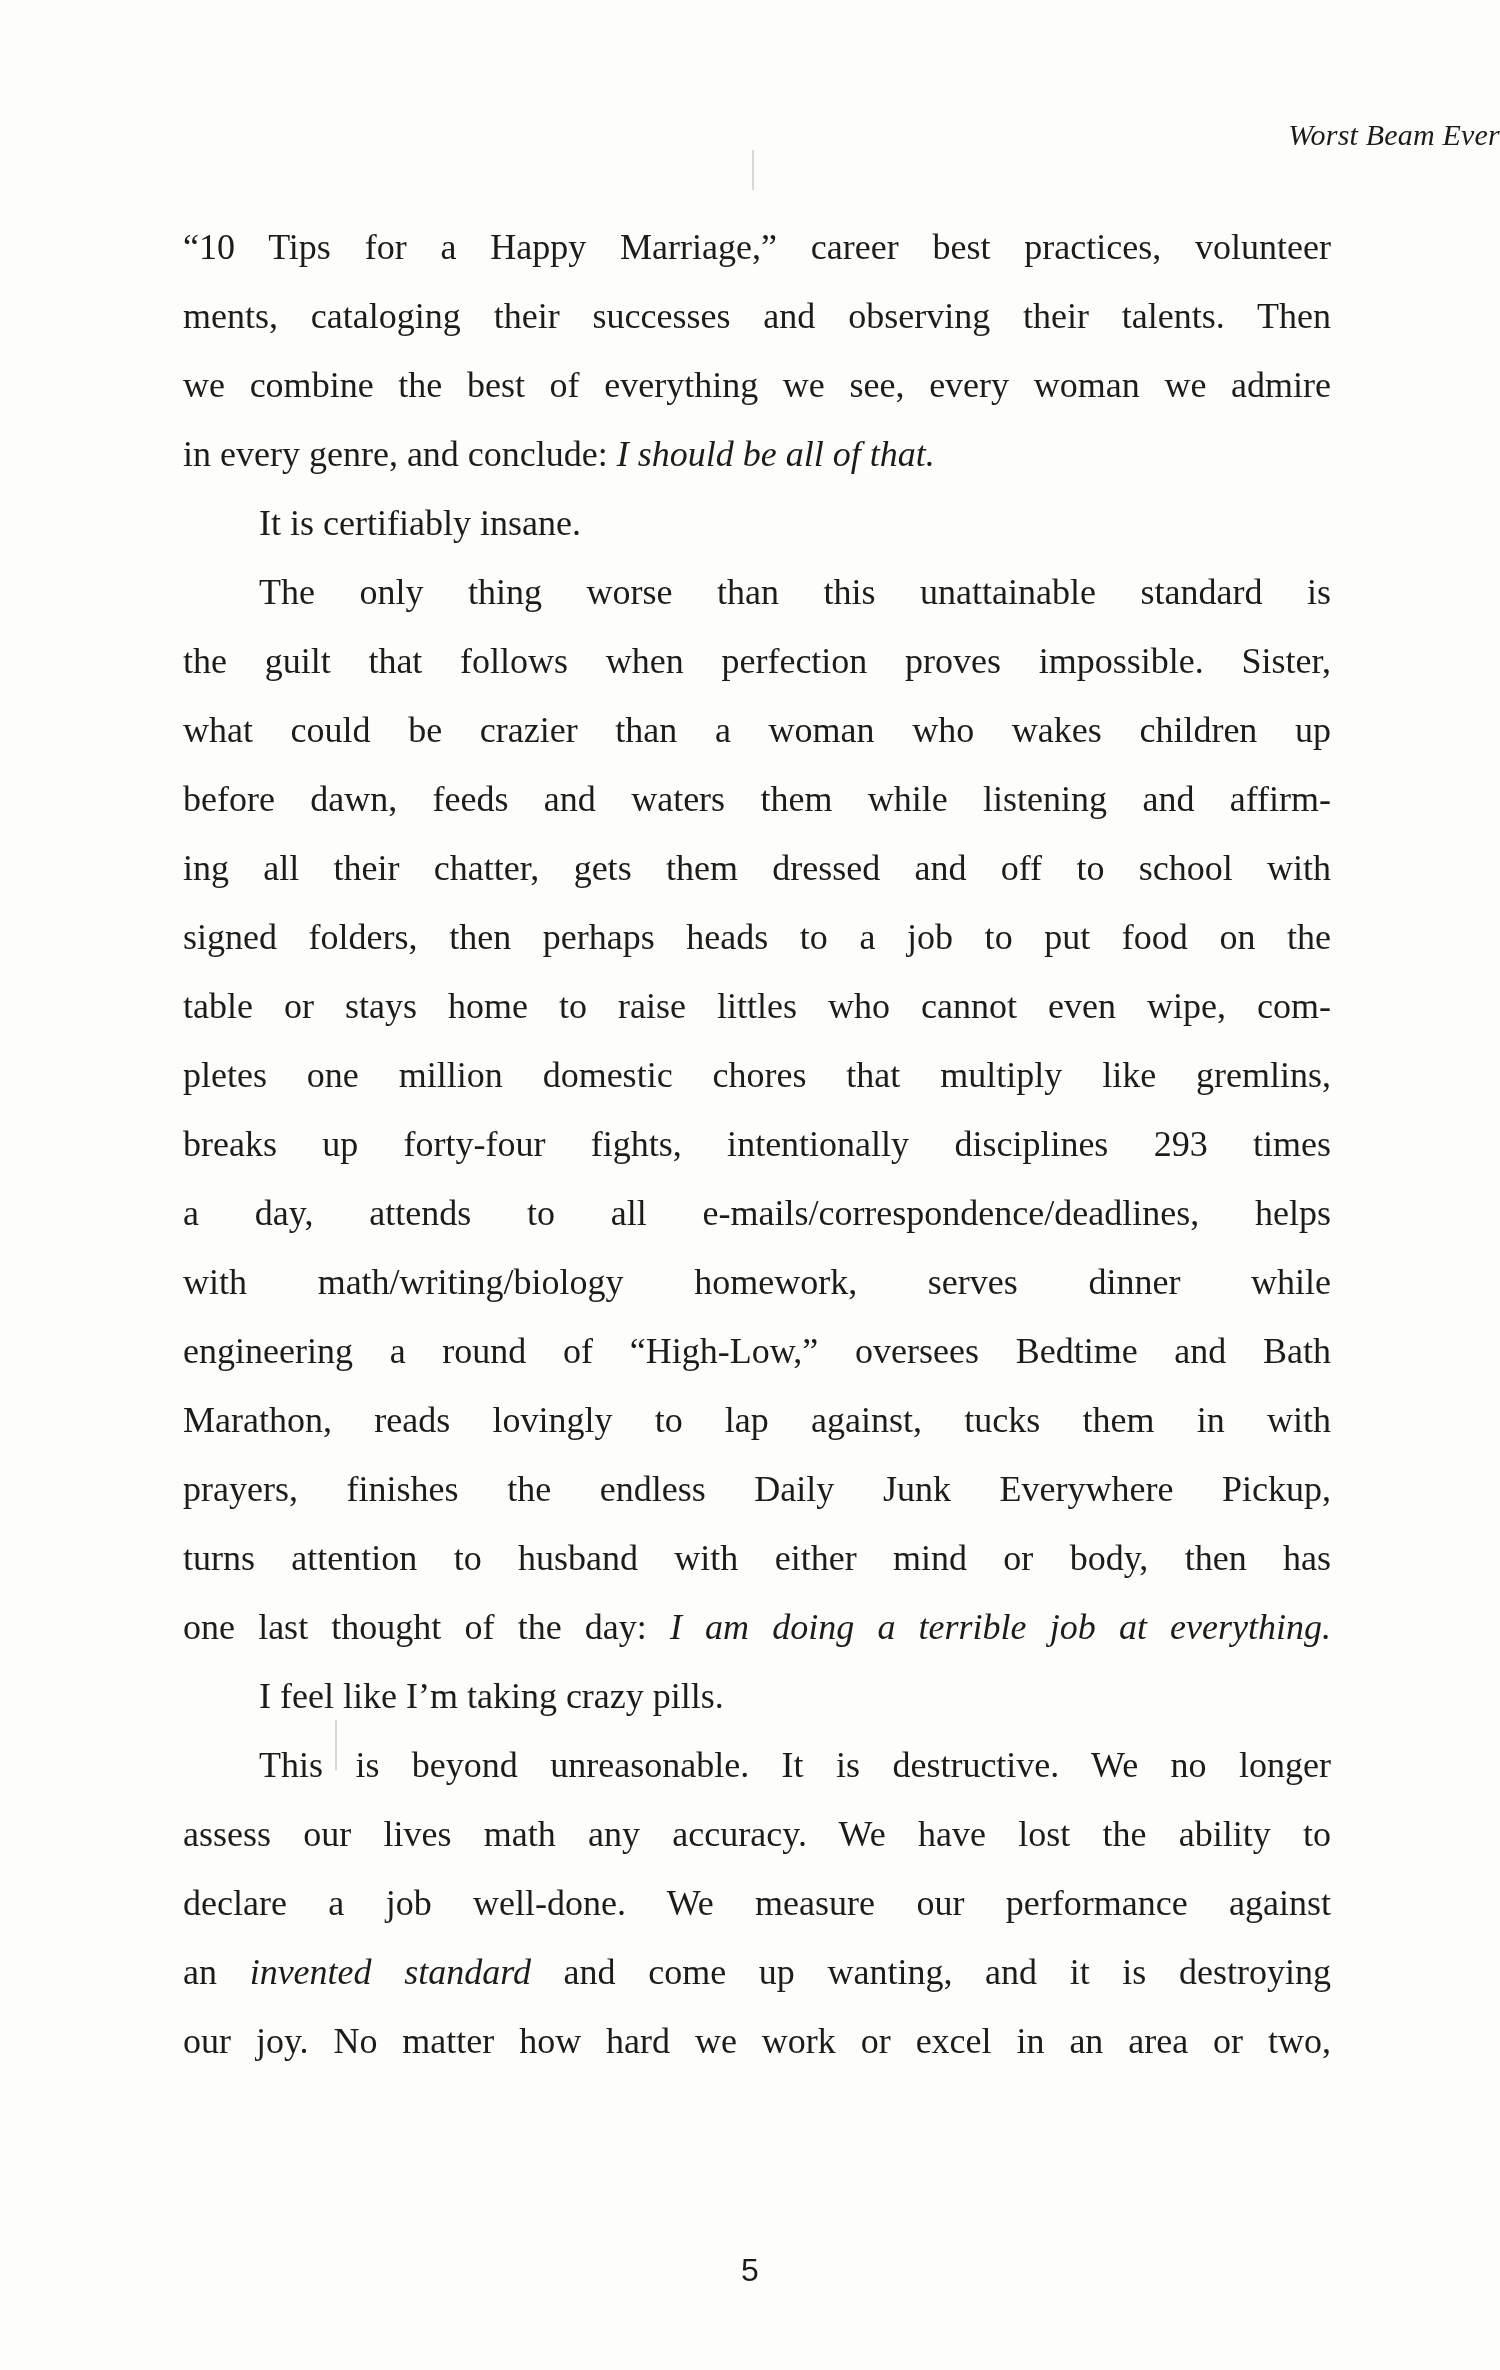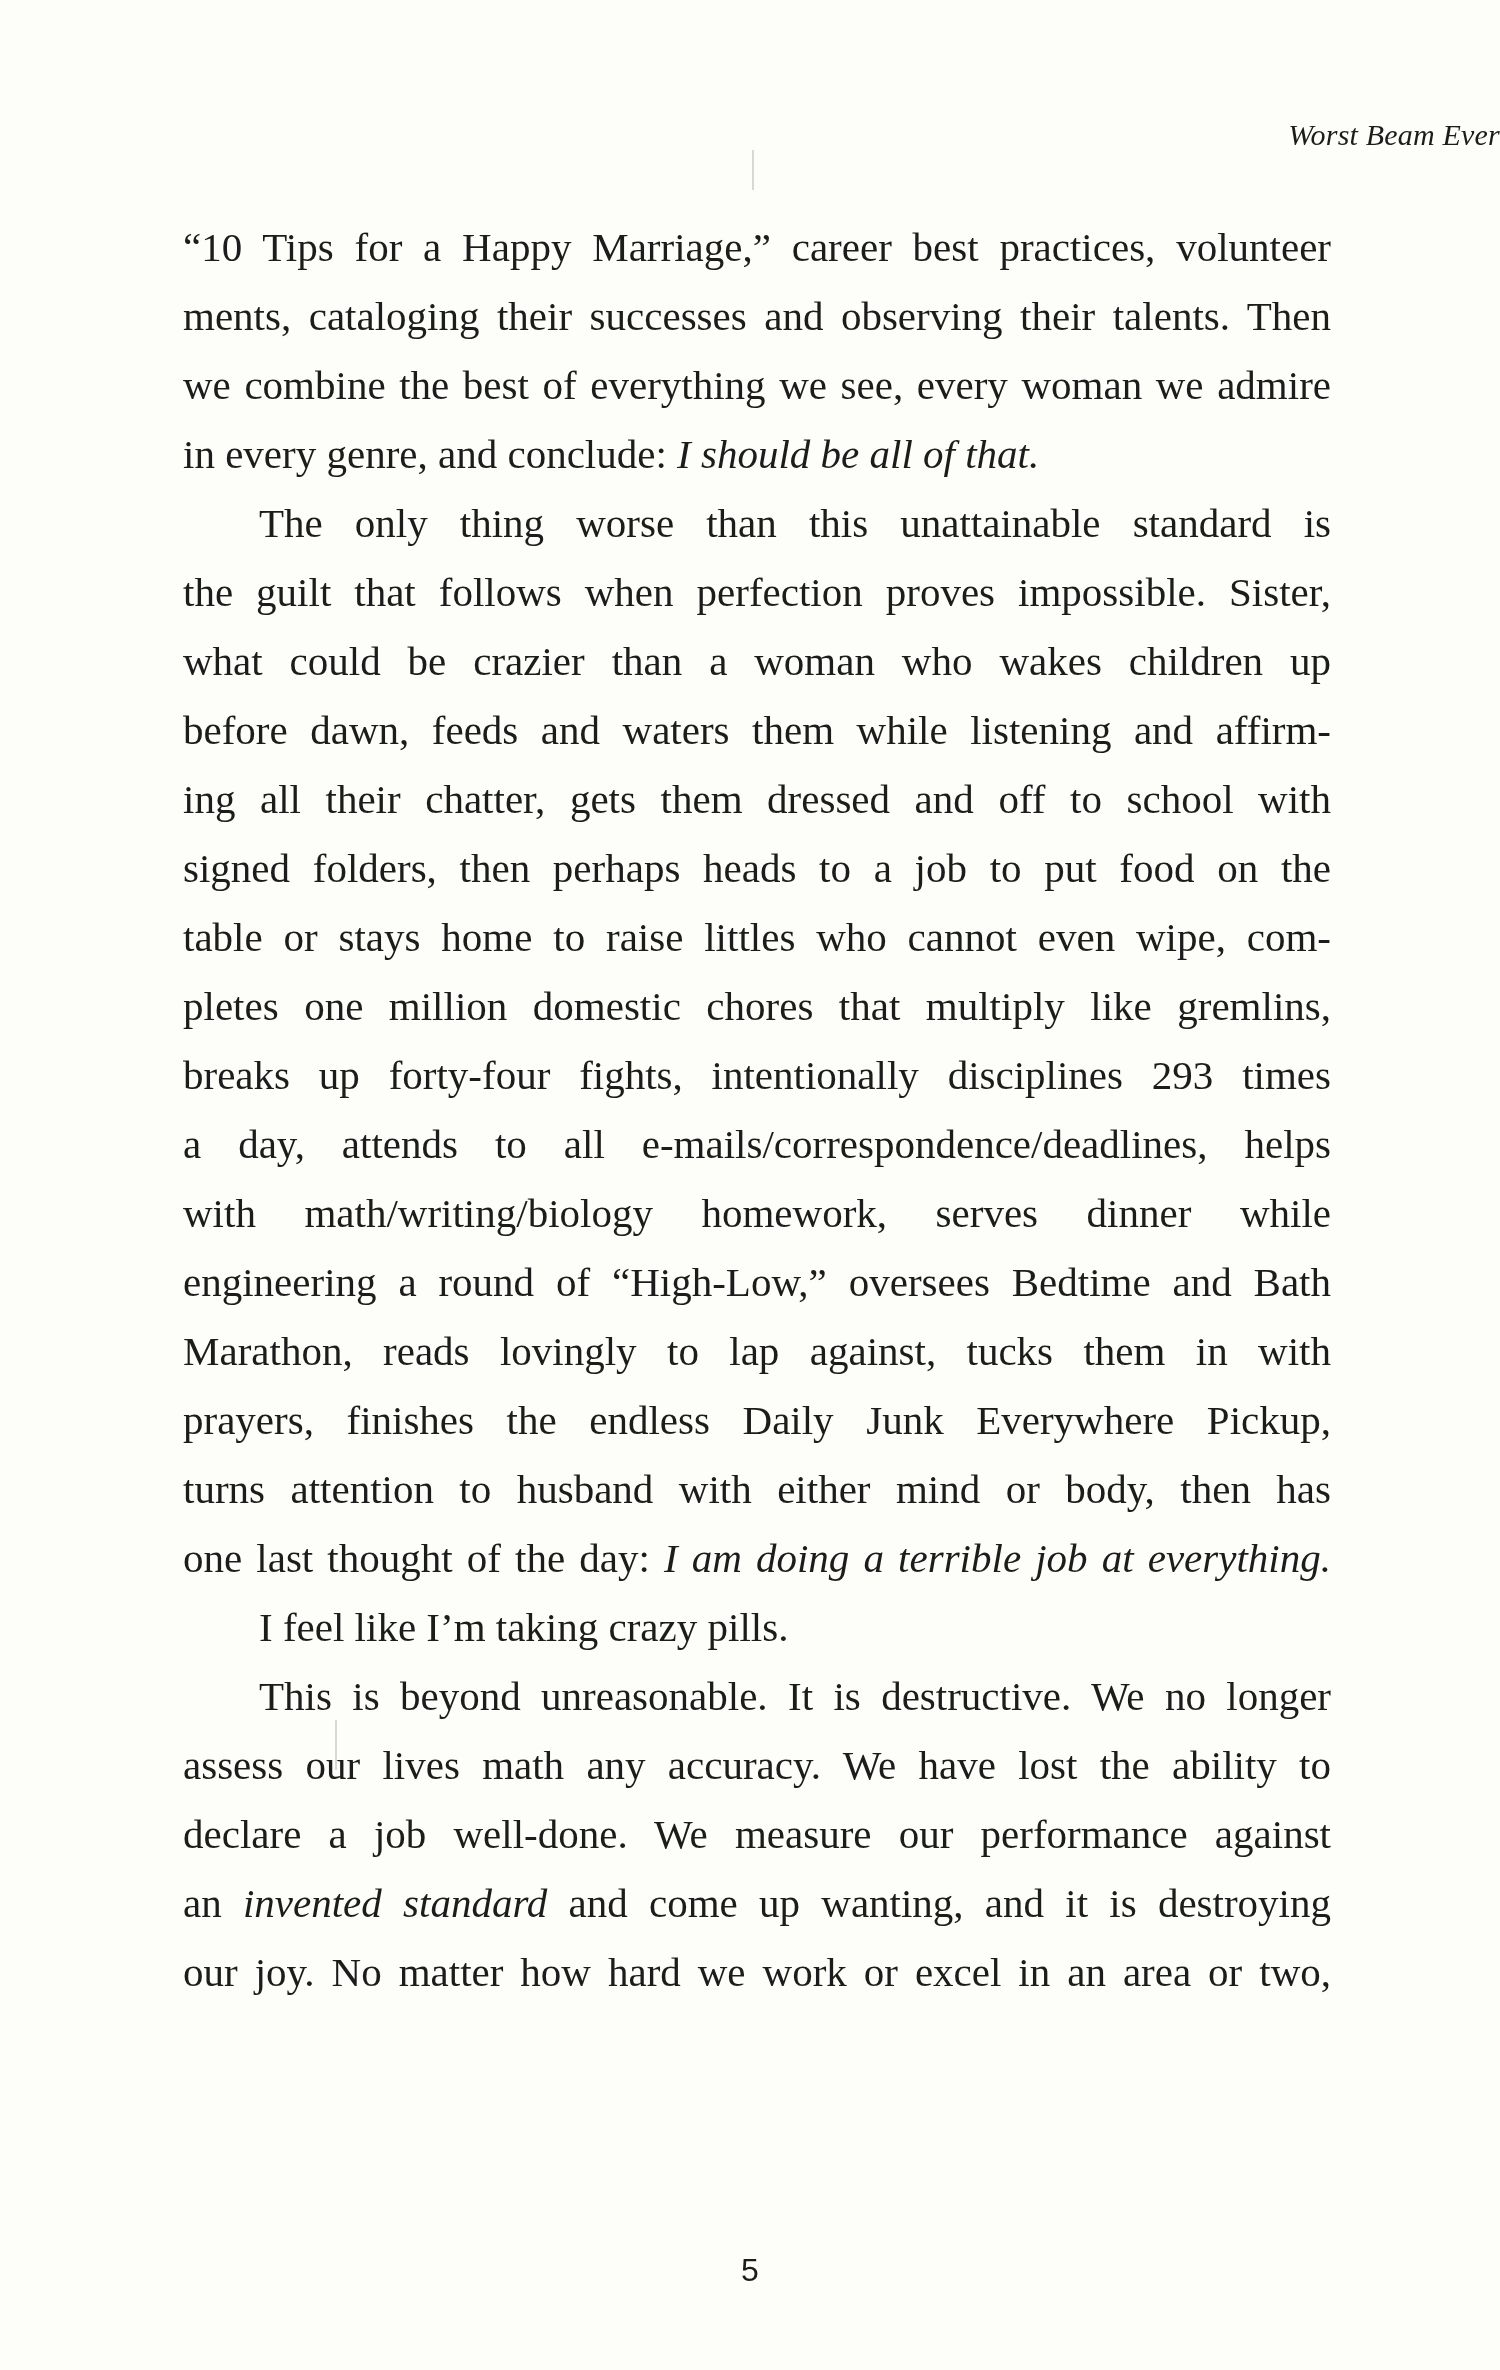--- a/index.html
+++ b/index.html
@@ -25,21 +25,21 @@
   .body-text {
     position: absolute;
     top: 213px;
     left: 183px;
     width: 1148px;
   }
   .line {
     display: block;
     height: 69px;
     line-height: 69px;
-    font-size: 41px;
+    font-size: 36px;
     white-space: nowrap;
     text-align: justify;
     text-align-last: justify;
     overflow: visible;
   }
   .line.last { text-align-last: left; }
   .line.indent { padding-left: 76px; }
   .line i { }
   .page-number {
     position: absolute;
@@ -59,20 +59,21 @@
 </head>
 <body>
 
 <div class="running-head">Worst Beam Ever</div>
 
 <div class="body-text" id="body-text">
     <div class="line"><span>“10 Tips for a Happy Marriage,” career best practices, volunteer</span></div>
     <div class="line"><span>ments, cataloging their successes and observing their talents. Then</span></div>
     <div class="line"><span>we combine the best of everything we see, every woman we admire</span></div>
     <div class="line last"><span>in every genre, and conclude: </span><i>I should be all of that.</i></div>
+    <div class="line indent last"><span>It is certifiably insane.</span></div>
     <div class="line indent"><span>The only thing worse than this unattainable standard is</span></div>
     <div class="line"><span>the guilt that follows when perfection proves impossible. Sister,</span></div>
     <div class="line"><span>what could be crazier than a woman who wakes children up</span></div>
     <div class="line"><span>before dawn, feeds and waters them while listening and affirm-</span></div>
     <div class="line"><span>ing all their chatter, gets them dressed and off to school with</span></div>
     <div class="line"><span>signed folders, then perhaps heads to a job to put food on the</span></div>
     <div class="line"><span>table or stays home to raise littles who cannot even wipe, com-</span></div>
     <div class="line"><span>pletes one million domestic chores that multiply like gremlins,</span></div>
     <div class="line"><span>breaks up forty-four fights, intentionally disciplines 293 times</span></div>
     <div class="line"><span>a day, attends to all e-mails/correspondence/deadlines, helps</span></div>

